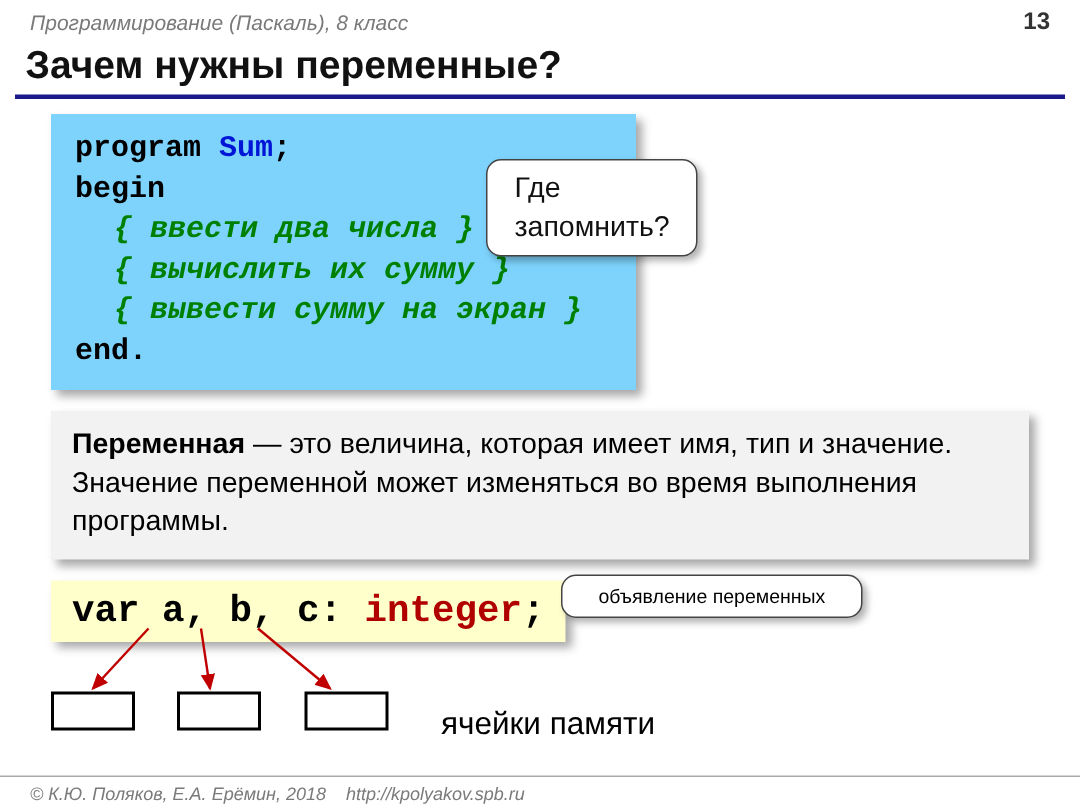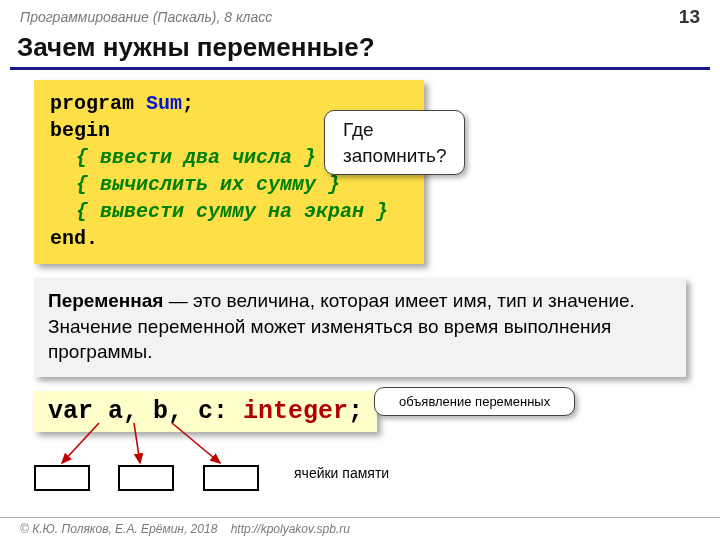--- a/index.html
+++ b/index.html
@@ -7,30 +7,30 @@
     width: 720px; height: 540px;
     font-family: Arial, Helvetica, sans-serif;
     background: #fff; position: relative; overflow: hidden;
   }
   .header-bar {
     display: flex; justify-content: space-between; align-items: center;
     padding: 6px 20px 2px 20px; color: #7a7a7a; font-size: 14px;
     font-style: italic;
     text-align: center;
   }
-  .page-num { font-weight: bold; font-size: 19px; color: #333; font-style: normal; }
+  .page-num { font-weight: bold; font-size: 16px; color: #333; font-style: normal; }
   .title {
     font-size: 26px; font-weight: bold; color: #111;
     padding: 2px 22px 4px 17px;
   }
   .title-underline {
     height: 3px; background: #1a1a8a; margin: 0 10px 10px 10px;
   }
   .code-block {
-    background: #fde047; margin: 0 34px 14px 34px; padding: 10px 16px 12px 16px;
+    background: #7dd3fc; margin: 0 34px 14px 34px; padding: 10px 16px 12px 16px;
     font-family: "Courier New", monospace; font-size: 20px; font-weight: bold;
     line-height: 1.35; box-shadow: 4px 4px 6px rgba(0,0,0,0.35);
     width: 390px; position: relative;
   }
   .kw-blue { color: #0015d6; }
   .kw-black { color: #000; }
   .cm-green { color: #008000; font-style: italic; }
   .callout-bubble {
     position: absolute; left: 290px; top: 30px;
     background: #fff; border: 1px solid #444; border-radius: 10px;
@@ -53,21 +53,21 @@
   .decl-bubble {
     position: absolute; left: 340px; top: -4px;
     background: #fff; border: 1px solid #444; border-radius: 10px;
     padding: 6px 24px; font-size: 13px; box-shadow: 3px 3px 5px rgba(0,0,0,0.3);
   }
   .mem-cells { position: absolute; top: 74px; left: 0; }
   .cell {
     display: inline-block; width: 56px; height: 26px; border: 2px solid #000;
     background: #fff; margin-right: 24px;
   }
-  .mem-label { position: absolute; left: 260px; top: 74px; font-size: 14px; }
+  .mem-label { position: absolute; left: 260px; top: 84px; font-size: 21px; }
   svg.arrows { position: absolute; top: 30px; left: 0; width: 320px; height: 60px; }
   .footer {
     position: absolute; bottom: 4px; left: 0; right: 0;
     border-top: 1px solid #aaa; padding: 4px 20px 0 20px;
     font-size: 12px; color: #7a7a7a; font-style: italic;
   }
   .footer a { color: #7a7a7a; text-decoration: none; margin-left: 10px; }
 </style>
 </head>
 <body>

